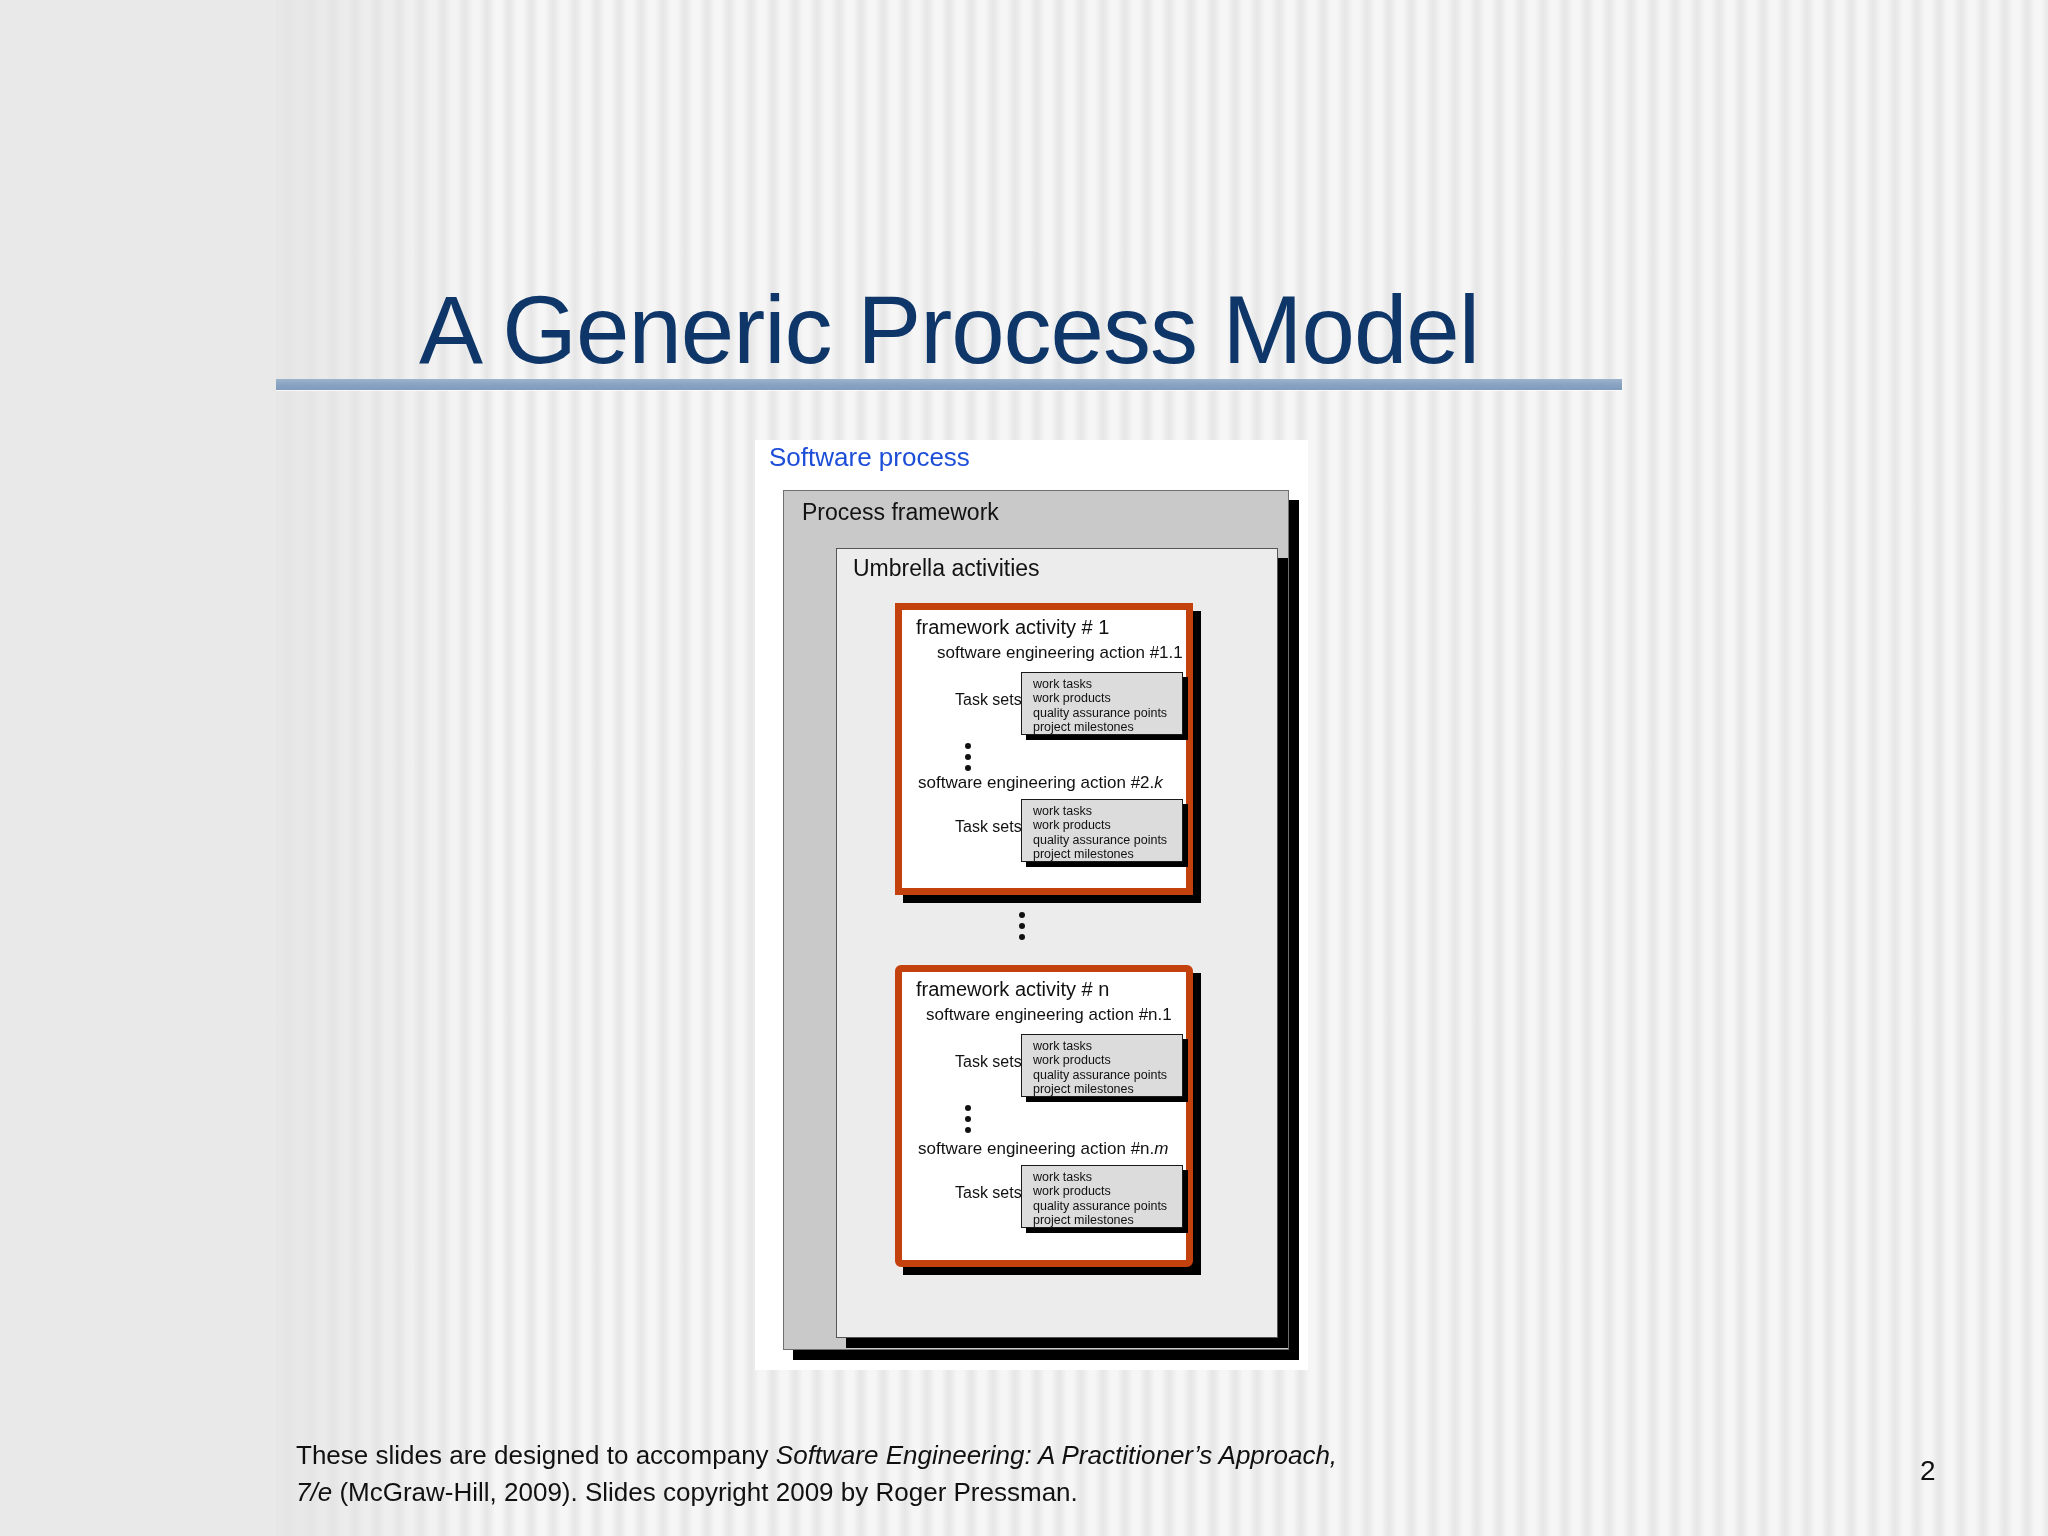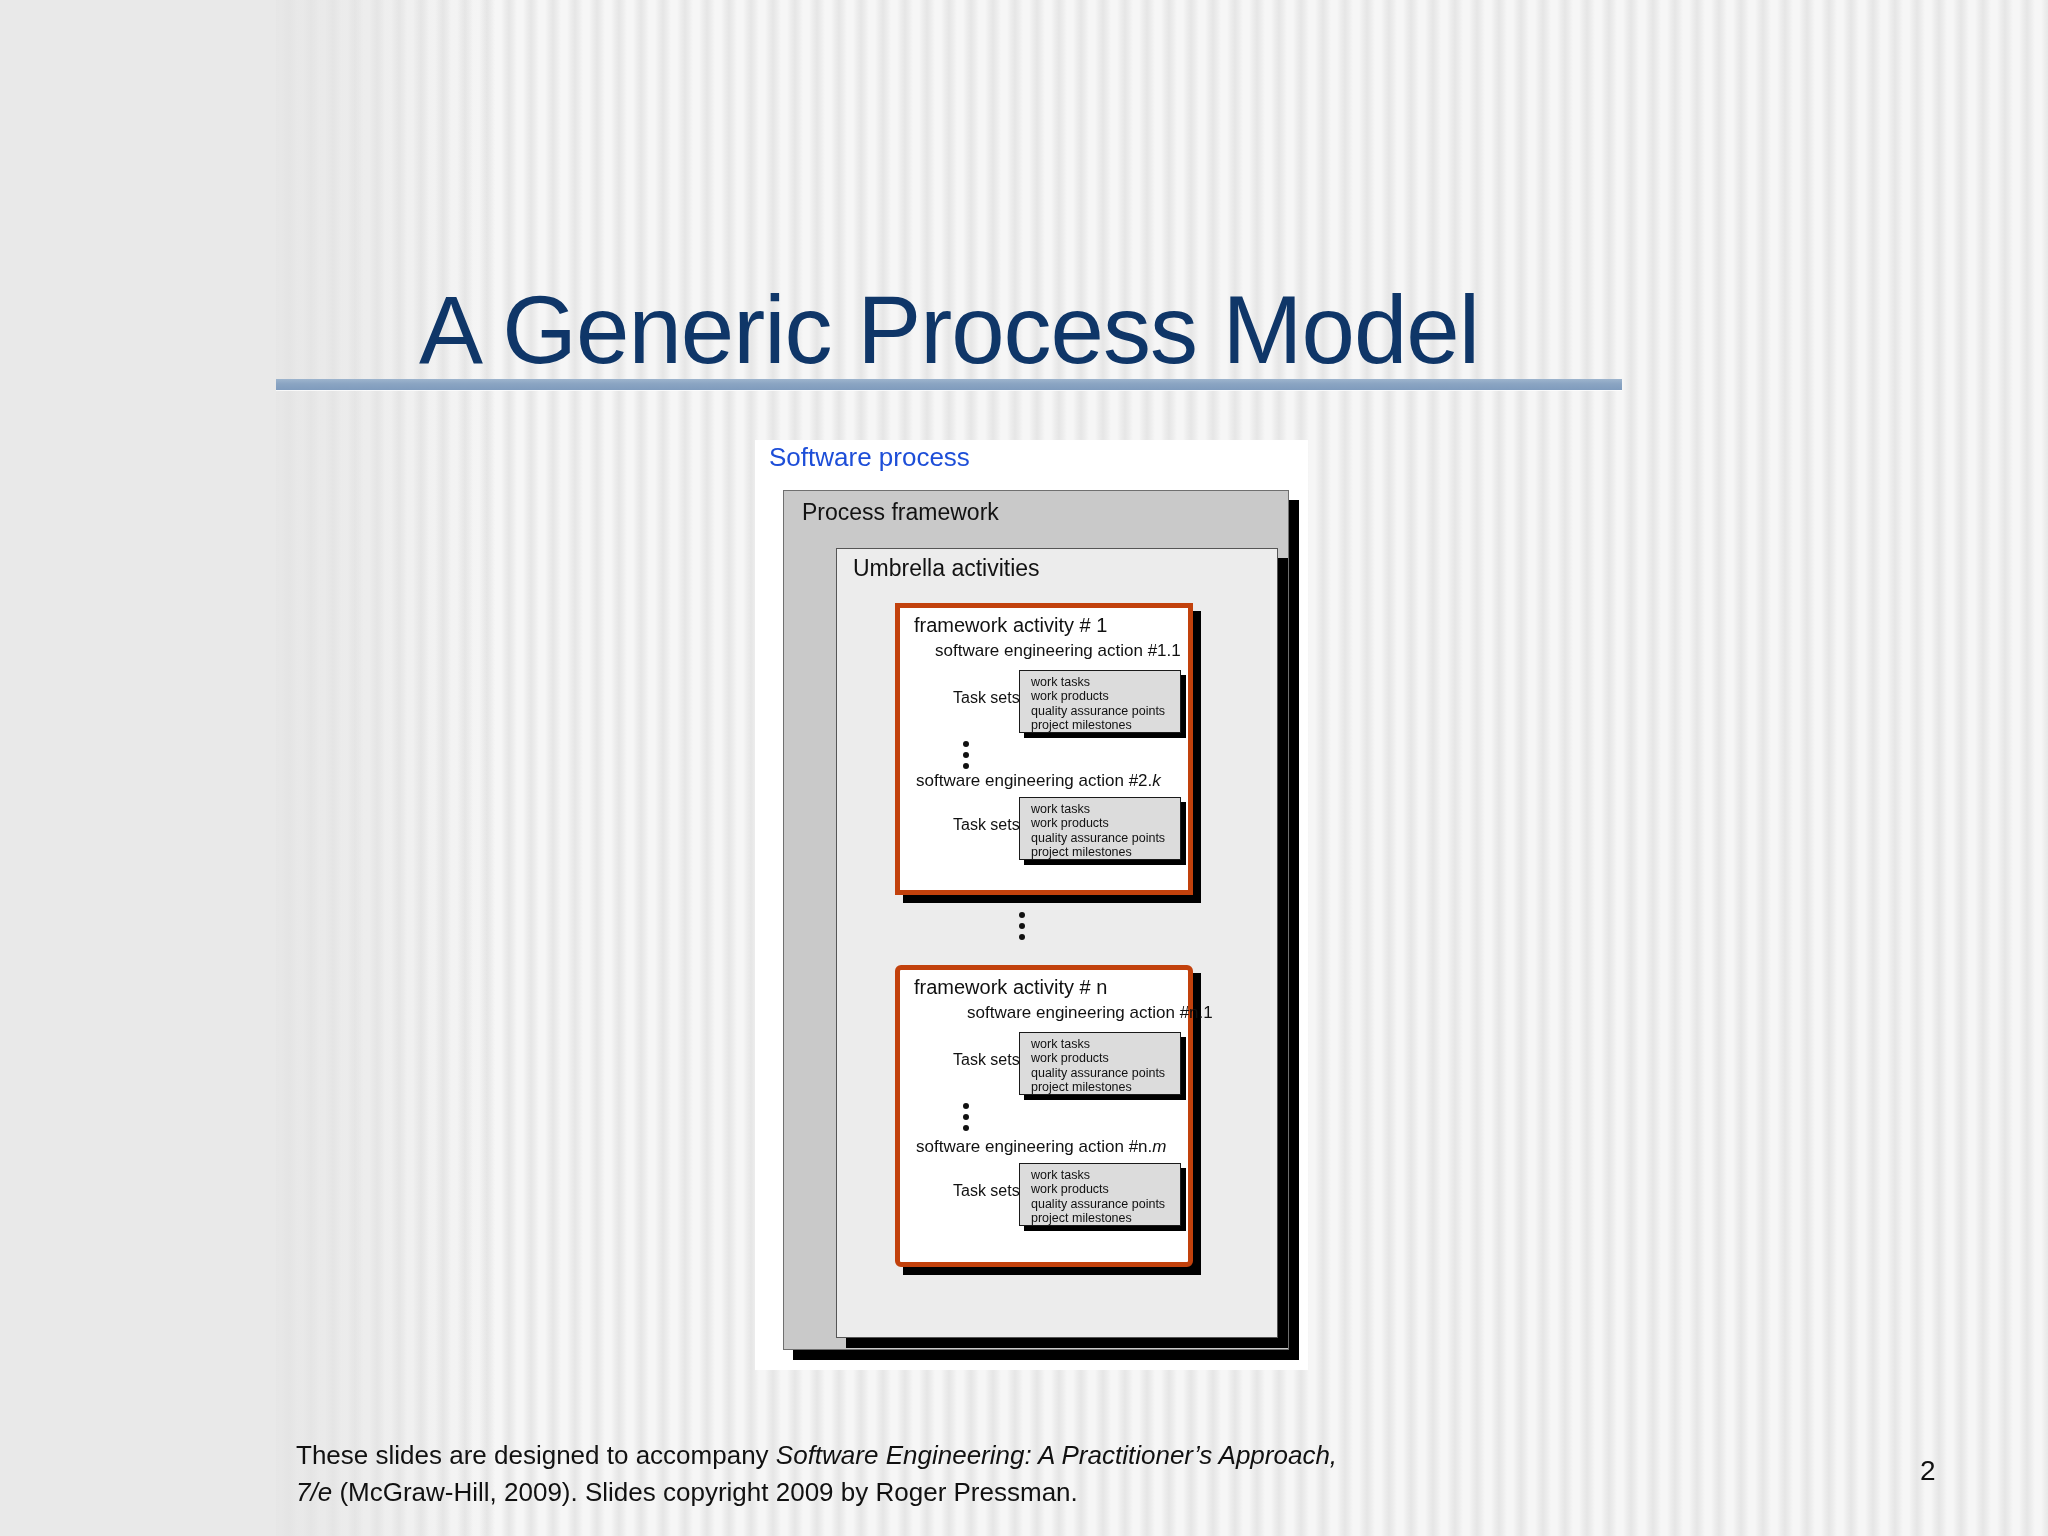--- a/index.html
+++ b/index.html
@@ -147,21 +147,21 @@
     left: 16px; top: 6px;
     font-size: 23px;
     color: #121212;
     white-space: nowrap;
   }
 
   
   .fa {
     position: absolute;
     background: #ffffff;
-    border: 5px solid #c2410c;
+    border: 7px solid #c2410c;
     box-sizing: border-box;
   }
   .fa-shadow { background: #000; position: absolute; }
 
   .fa-title {
     position: absolute;
     left: 14px; top: 6px;
     font-size: 20px;
     color: #111;
     white-space: nowrap;
@@ -302,21 +302,21 @@
           <span></span>
             <span></span>
             <span></span>
         </div>
 
         <div class="fa-shadow" style="left:66px; top:424px; width:298px; height:302px;"></div>
         <div class="fa" style="left:58px; top:416px; width:298px; height:302px;border-radius:6px;">
 
           <div class="fa-title">framework activity # n</div>
 
-          <div class="se-action" style="left:24px; top:33px;margin-left:43px;">
+          <div class="se-action" style="left:24px; top:33px;">
             <span>software engineering action #n.1</span>
           </div>
 
           <div class="tasksets-label" style="left:53px; top:81px;">Task sets</div>
           <div class="ts-box-shadow" style="left:124px; top:67px;"></div>
           <div class="ts-box" style="left:119px; top:62px;">
             <div>work tasks</div>
             <div>work products</div>
             <div>quality assurance points</div>
             <div>project milestones</div>

